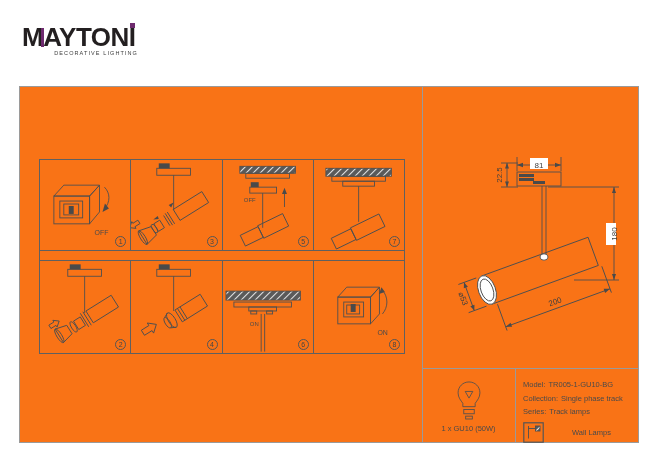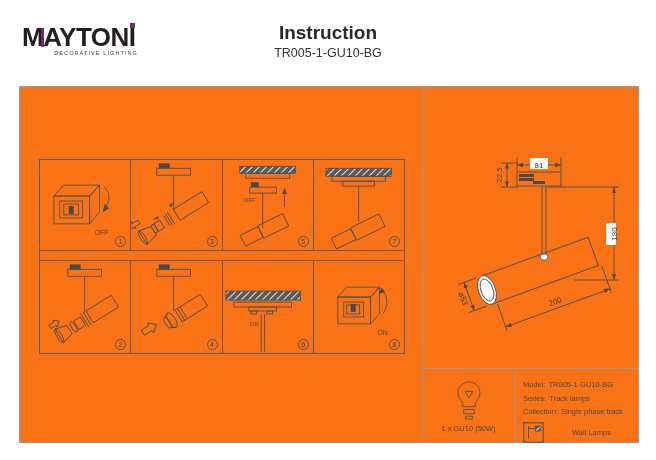--- a/index.html
+++ b/index.html
@@ -74,24 +74,20 @@
 <div class="page">
 
   <div class="logo">
     <div class="wordmark">
       <span>MAYTON</span><span class="logo-i"><span>I</span><span class="logo-dot"></span></span>
       <span class="m-accent"></span>
     </div>
     <div class="tagline">DECORATIVE LIGHTING</div>
   </div>
 
-  <div class="titleblock">
-    <div class="title">Instruction</div>
-    <div class="model">TR005-1-GU10-BG</div>
-  </div>
 
   <div class="frame">
     <div class="vdiv"></div>
 
     <div class="grid">
       <div class="row row1">
 
         <div class="cell">
           <svg viewBox="0 0 91 90">
             <path class="lw" d="M14,36 L24,25 L60,25 L50,36 Z"></path>
@@ -318,24 +314,24 @@
           <rect class="lw" x="14.5" y="33" width="11" height="4.5"></rect>
           <rect class="lw" x="16.5" y="40" width="7" height="3"></rect>
         </svg>
         <div class="lamp-caption">1 x GU10 (50W)</div>
       </div>
       <div class="info-right">
         <div class="spec-row">
           <span class="lab">Model:</span><span>TR005-1-GU10-BG</span>
         </div>
         <div class="spec-row">
+          <span class="lab">Collection:</span><span>Single phase track</span>
+        </div>
+        <div class="spec-row">
           <span class="lab">Series:</span><span>Track lamps</span>
-        </div>
-        <div class="spec-row">
-          <span class="lab">Collection:</span><span>Single phase track</span>
         </div>
         <div class="mount-row">
           <svg viewBox="0 0 21 21">
             <rect x="0.8" y="0.8" width="19.4" height="19.4" fill="none" stroke="#555" stroke-width="1.2"></rect>
             <line class="lw" x1="5.5" y1="4" x2="5.5" y2="16.5"></line>
             <line class="lw" x1="5.5" y1="6.5" x2="12.5" y2="6.5"></line>
             <rect class="hatchf" x="12.5" y="4" width="4.5" height="5"></rect>
           </svg>
           <span class="mount-label">Wall Lamps</span>
         </div>

